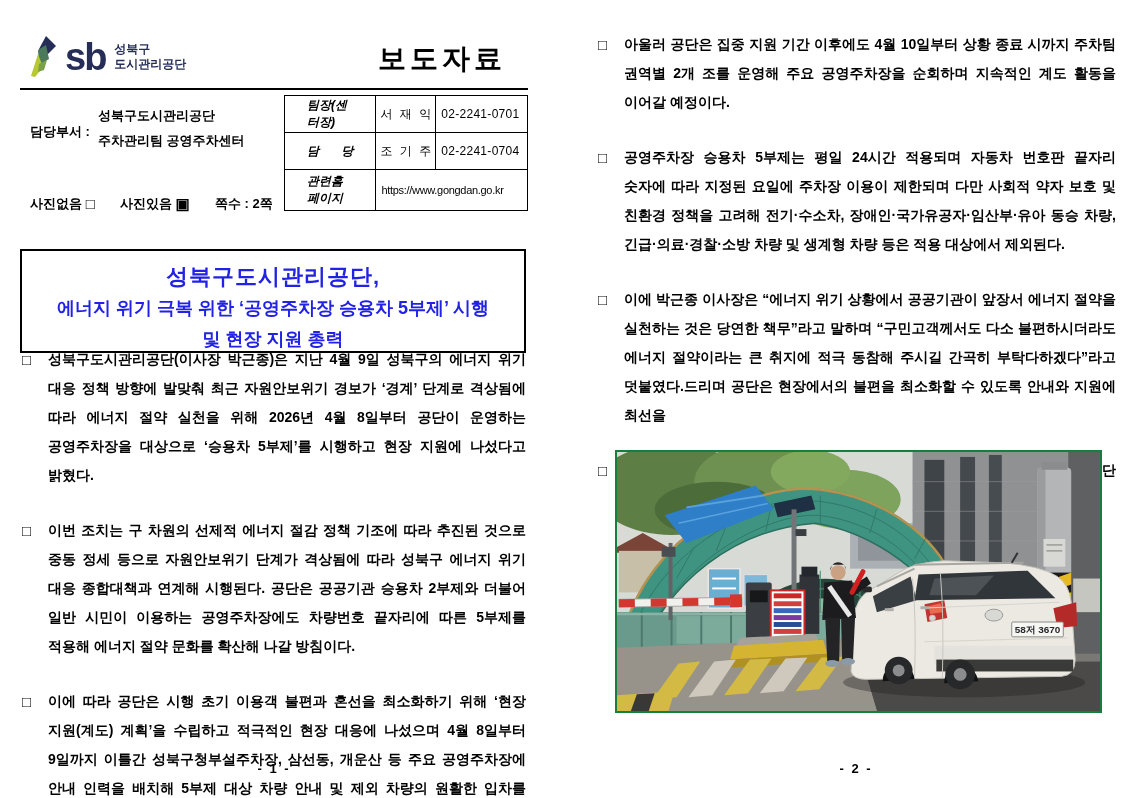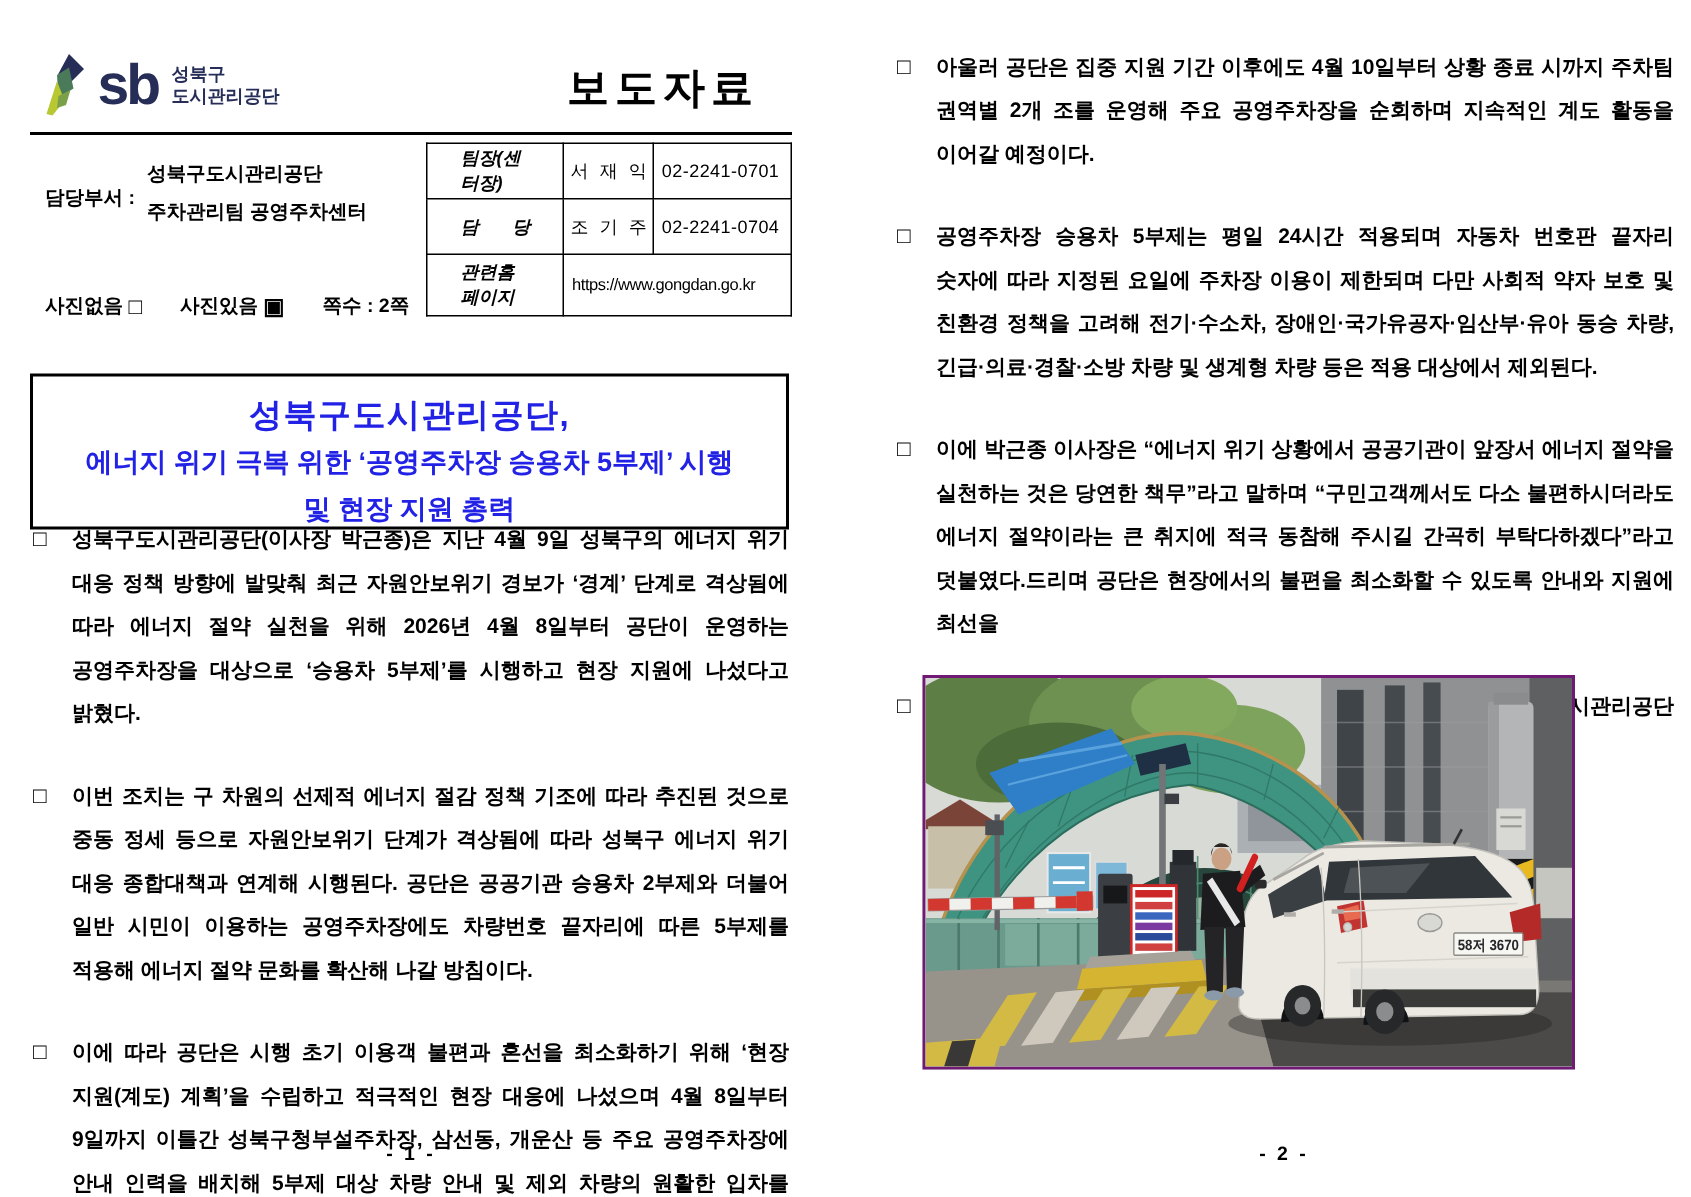--- a/index.html
+++ b/index.html
@@ -55,22 +55,22 @@
     text-align:justify; padding-left:26px; word-break:keep-all;
   }
   .para .bullet { position:absolute; left:0; top:0; font-size:15px; font-weight:normal; }
   .body1 .para { margin-bottom:26px; }
   .body2 .para { margin-bottom:26px; }
 
   .pagenum { position:absolute; bottom:22px; width:100%; text-align:center; font-size:13px; font-weight:bold; letter-spacing:2px; }
 
   
   .photo-frame {
-    position:absolute; left:19px; top:450px; width:435px; height:263px;
-    border:2px solid #701a75; background:#d8dad6;
+    position:absolute; left:19px; top:450px; width:487px; height:263px;
+    border:2px solid #15803d; background:#d8dad6;
   }
   .photo-frame svg { display:block; width:100%; height:100%; }
 </style>
 </head>
 <body>
 
 <div class="canvas">
 
   <div class="page page1">
 

